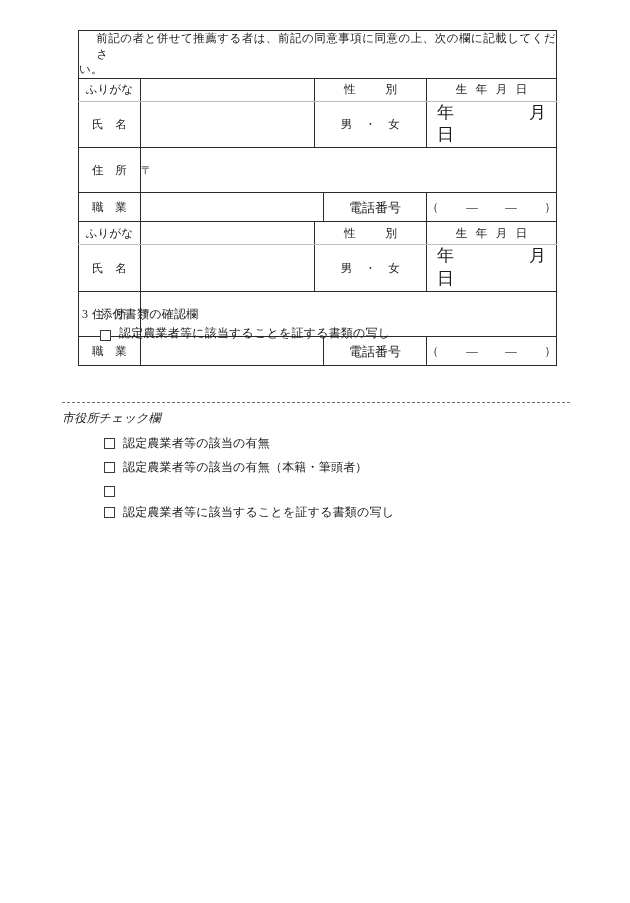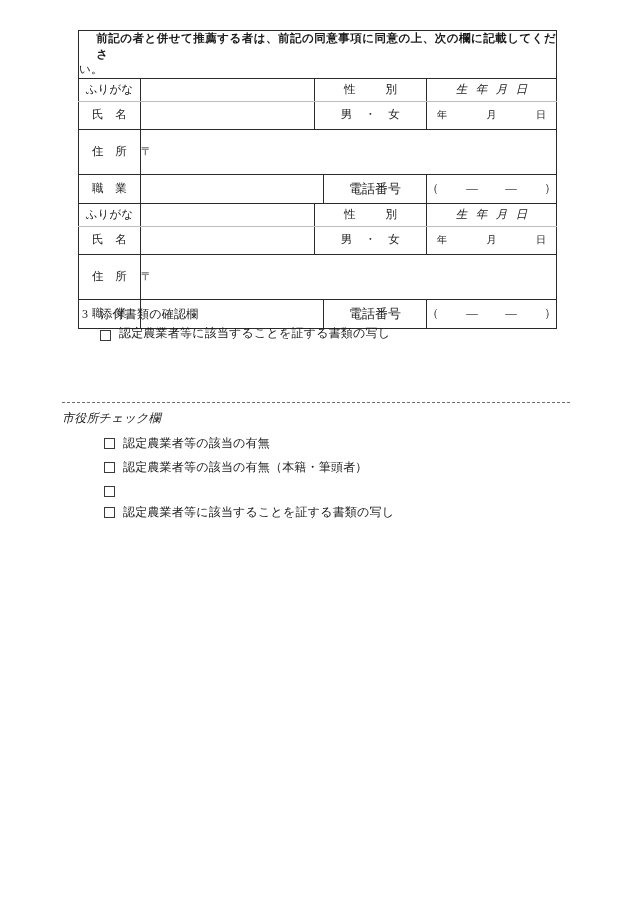--- a/index.html
+++ b/index.html
@@ -43,21 +43,21 @@
   
   .banner-cell {
     height: 36px;
     padding: 3px 4px 3px 4px;
     font-size: 11.5px;
     line-height: 1.45;
     letter-spacing: 0.2px;
     text-align: justify;
     vertical-align: top;
   }
-  .banner-cell .indent { padding-left: 1.5em; font-weight: bold; }
+  .banner-cell .indent { padding-left: 1.5em; }
 
   
   .lbl {
     width: 62px;
     text-align: center;
     font-size: 11.5px;
     letter-spacing: 0.1px;
   }
 
   .row-furigana td { height: 22px; }
@@ -72,29 +72,29 @@
   .val-name  { width: 174px; }
   .c-gender  { width: 112px; text-align: center; }
   .c-birth   { width: 128px; text-align: center; }
 
   .gender-val { letter-spacing: 0.4px; }
   .birth-val {
     display: block;
     padding: 0 10px;
     text-align: justify;
     text-align-last: justify;
-    font-size: 10px;
+    font-size: 17px;
   }
   .hdr-spread {
     display: inline-block;
     text-align: justify;
     text-align-last: justify;
   }
   .hdr-gender { width: 4.6em; }
-  .hdr-birth  { width: 6.2em; font-style: italic; }
+  .hdr-birth  { width: 6.2em; }
 
   .addr-val {
     padding: 2px 0 0 6px;
     vertical-align: top;
     font-size: 11.5px;
   }
   .postal-mark { font-size: 11px; }
 
   .tel-lbl {
     width: 75px;

